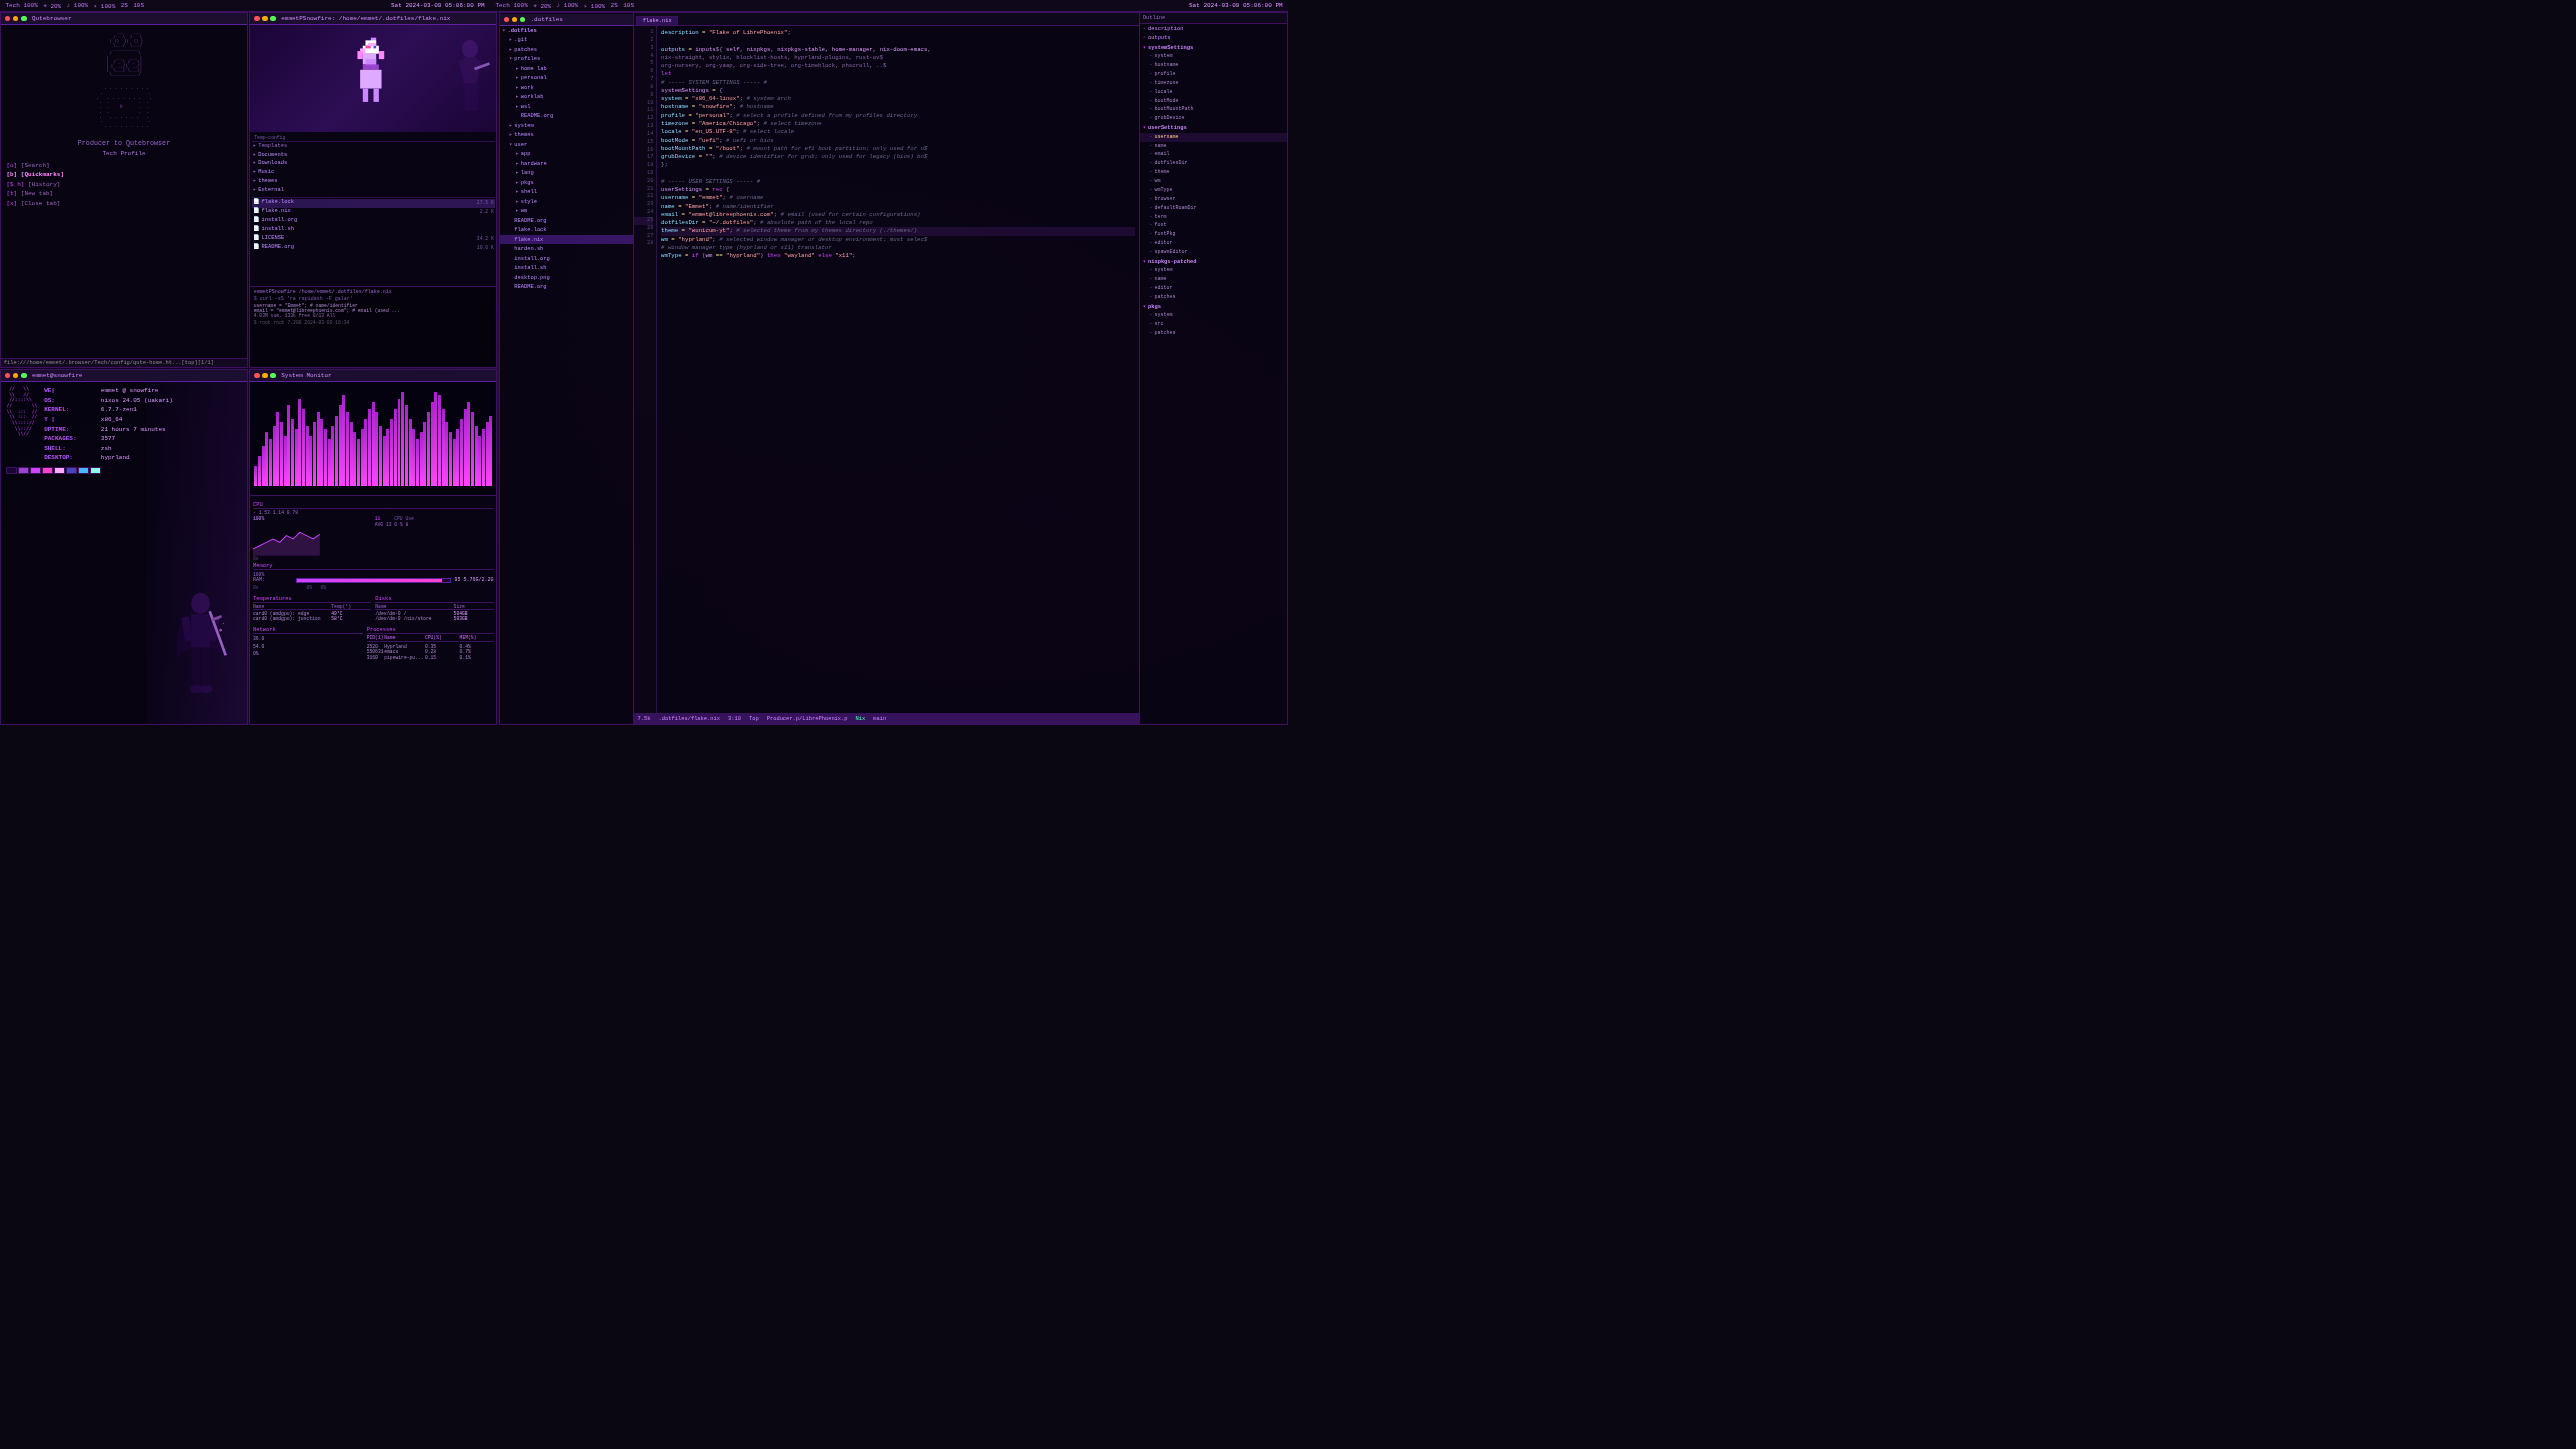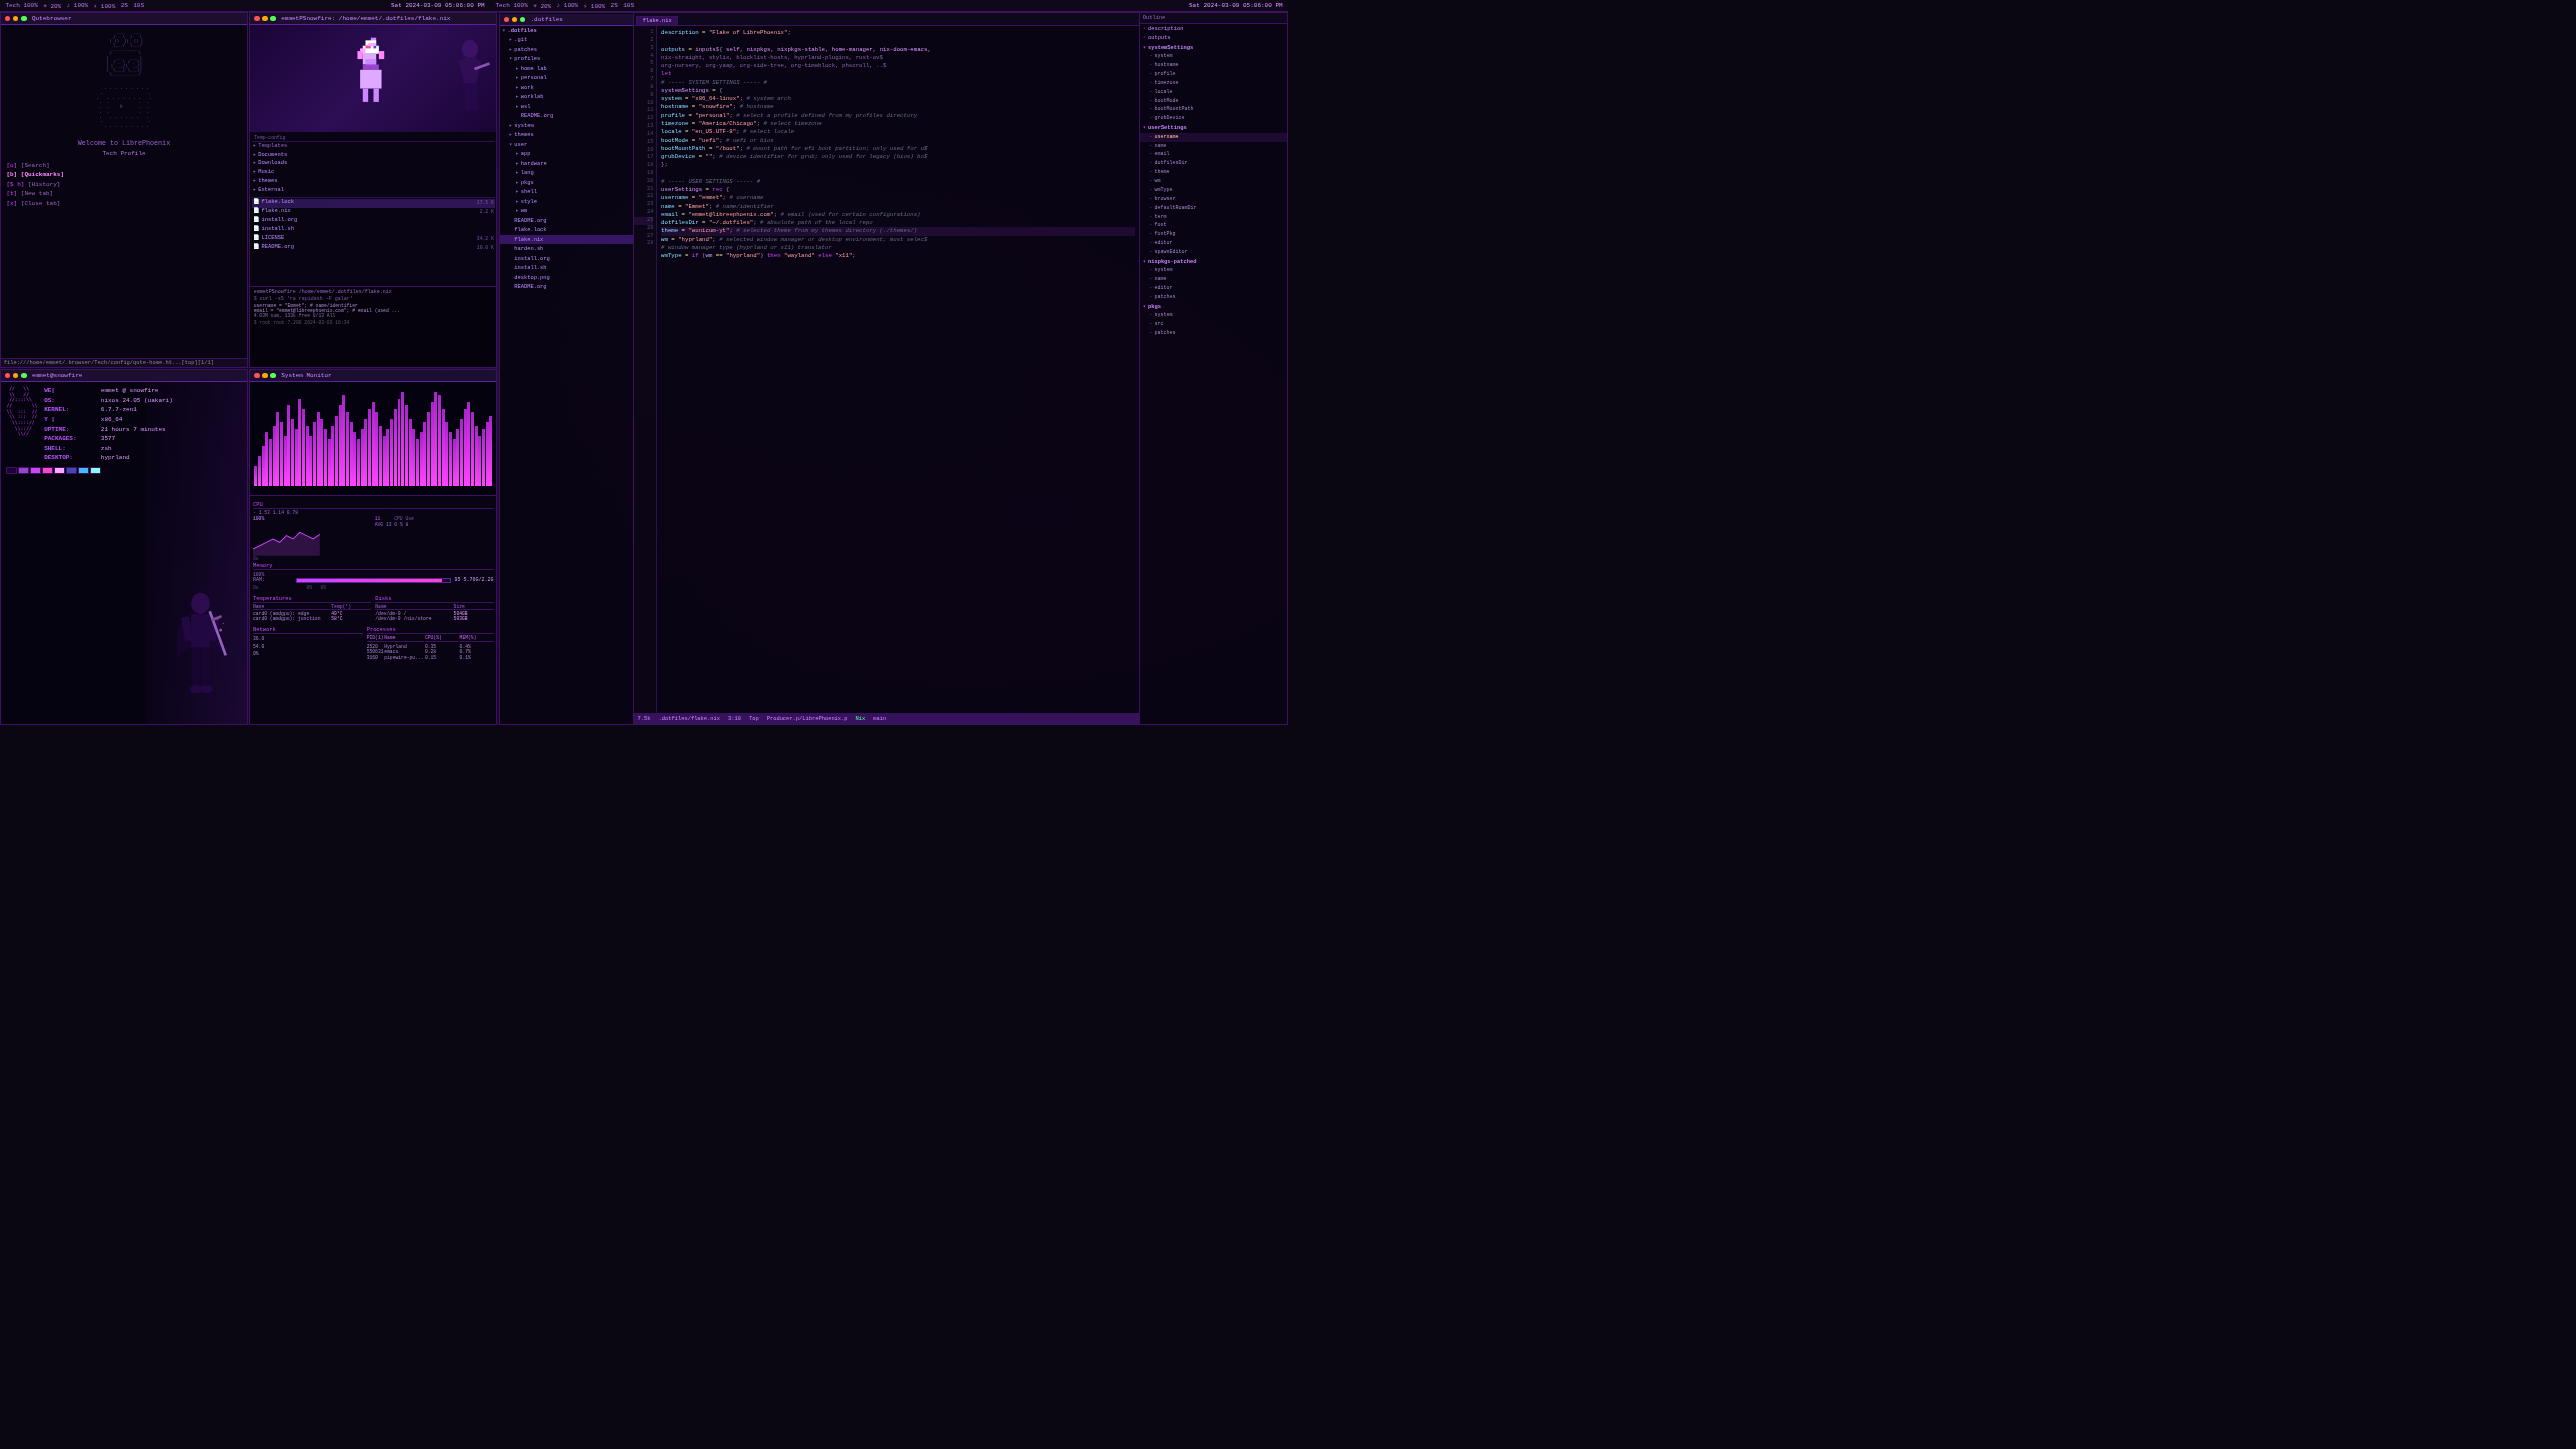--- a/index.html
+++ b/index.html
@@ -556,21 +556,21 @@
 .   . . . . . . .   .
 .  .           .  .
 .  .    D      .  .
 .  .           .  .
 .   . . . . . .   .
  .                 .
   . . . . . . . . .
         </pre>
       </div>
 
-      <div class="qute-welcome">Welcome to LibrePhoenix</div>
+      <div class="qute-welcome">Producer to Qutebrowser</div>
       <div class="qute-profile">Tech Profile</div>
 
       <div class="qute-menu-item">
         <span class="key">[o]</span>
         <span> [Search]</span>
       </div>
       <div class="qute-menu-item">
         <span class="highlight">[b]</span>
         <span class="highlight"> [Quickmarks]</span>
       </div>

